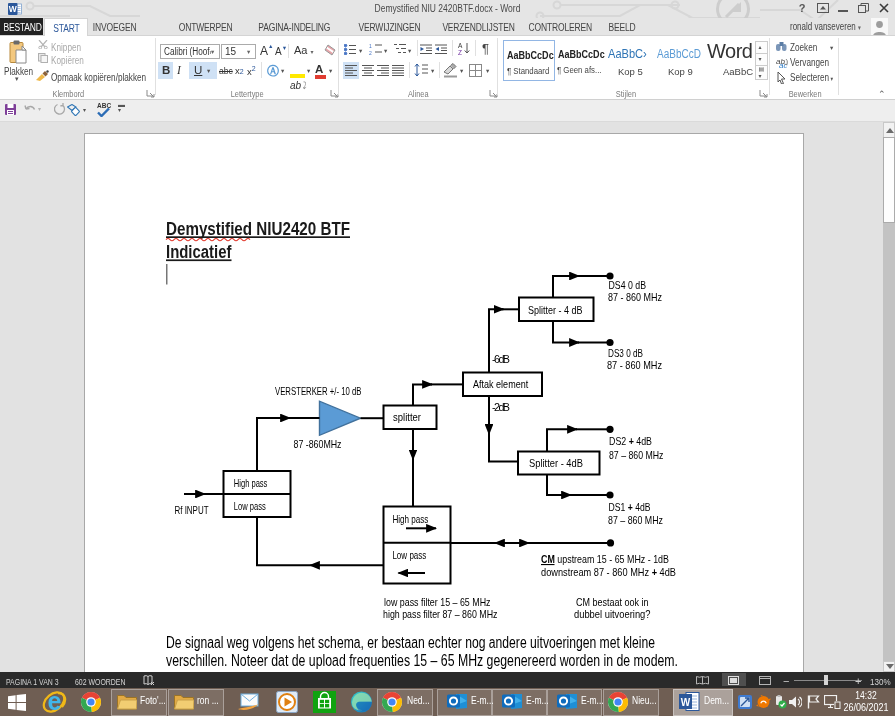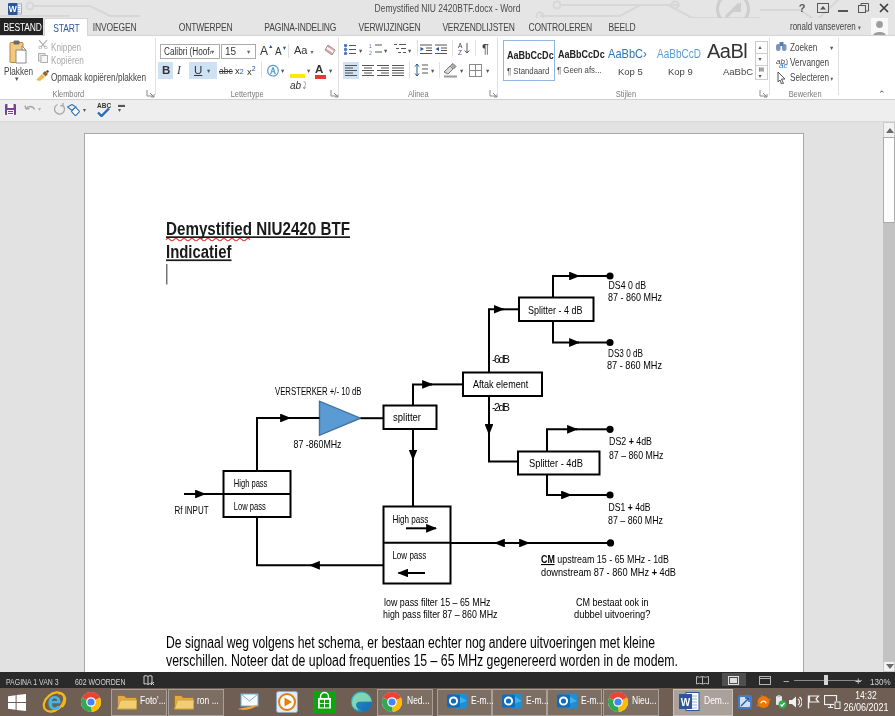--- a/index.html
+++ b/index.html
@@ -87,21 +87,21 @@
     <svg class="abs" style="left:879px;top:3px" width="10" height="10" viewBox="0 0 10 10">
       <path d="M1 1 L9 9 M9 1 L1 9" stroke="#3a3a3a" stroke-width="1.6"></path>
     </svg>
   </div>
 
   <div id="tabrow">
     <div class="tab" style="left:0;width:43px;background:#222;color:#fff;"><span>BESTAND</span></div>
     <div class="tab" style="left:44px;width:44px;background:#fff;color:#2b579a;border:1px solid #d4d4d4;border-bottom:none;height:18px;box-sizing:border-box;z-index:5;"><span>START</span></div>
     <div class="tab" style="left:83px;width:64px;"><span>INVOEGEN</span></div>
     <div class="tab" style="left:171px;width:70px;"><span>ONTWERPEN</span></div>
-    <div class="tab" style="left:254px;width:92px;"><span>PAGINA-INDELING</span></div>
+    <div class="tab" style="left:248px;width:92px;"><span>PAGINA-INDELING</span></div>
     <div class="tab" style="left:351px;width:76px;"><span>VERWIJZINGEN</span></div>
     <div class="tab" style="left:436px;width:78px;"><span>VERZENDLIJSTEN</span></div>
     <div class="tab" style="left:523px;width:68px;"><span>CONTROLEREN</span></div>
     <div class="tab" style="left:601px;width:42px;"><span>BEELD</span></div>
     <div class="abs" style="left:790px;top:3px;font-size:10px;color:#444;transform:scaleX(0.8);transform-origin:left;white-space:nowrap;">ronald vanseveren <span style="font-size:7px;color:#666;">▾</span></div>
     <svg class="abs" style="left:871px;top:0px" width="17" height="18" viewBox="0 0 17 18">
       <rect x="0" y="0" width="17" height="18" fill="#f8f8f8"></rect>
       <circle cx="8.5" cy="6.5" r="3.4" fill="#9d9d9d"></circle>
       <path d="M2 18 C2 12.5 15 12.5 15 18 Z" fill="#9d9d9d"></path>
     </svg>
@@ -304,21 +304,21 @@
       </div>
       <div class="abs" style="left:608px;top:4px;width:51px;height:39px;">
         <div class="abs" style="left:0px;top:6px;font-size:13.5px;color:#2e74b5;white-space:nowrap;transform:scaleX(0.82);transform-origin:left;">AaBbC›</div>
         <div class="abs" style="left:10px;top:26px;font-size:9.5px;color:#444;">Kop 5</div>
       </div>
       <div class="abs" style="left:657px;top:4px;width:50px;height:39px;">
         <div class="abs" style="left:0px;top:7px;font-size:12.5px;color:#5b9bd5;white-space:nowrap;transform:scaleX(0.8);transform-origin:left;">AaBbCcD</div>
         <div class="abs" style="left:11px;top:26px;font-size:9.5px;color:#444;">Kop 9</div>
       </div>
       <div class="abs" style="left:707px;top:4px;width:48px;height:39px;">
-        <div class="abs" style="left:0px;top:0px;font-size:20px;color:#333;letter-spacing:-0.5px;">AaBl</div>
+        <div class="abs" style="left:0px;top:0px;font-size:20px;color:#333;letter-spacing:-0.5px;">Word</div>
         <div class="abs" style="left:16px;top:26px;font-size:9.5px;color:#444;">AaBbC</div>
       </div>
 
       <div class="abs" style="left:755px;top:5px;width:11px;height:12px;border:1px solid #ccc;background:#fdfdfd;">
           <div class="abs" style="left:2.5px;top:1px;font-size:6px;color:#555;">▴</div>
         </div>
       <div class="abs" style="left:755px;top:17px;width:11px;height:12px;border:1px solid #ccc;background:#fdfdfd;">
           <div class="abs" style="left:2.5px;top:1px;font-size:6px;color:#555;">▾</div>
         </div>
       <div class="abs" style="left:755px;top:29px;width:11px;height:13px;border:1px solid #ccc;background:#fdfdfd;">

